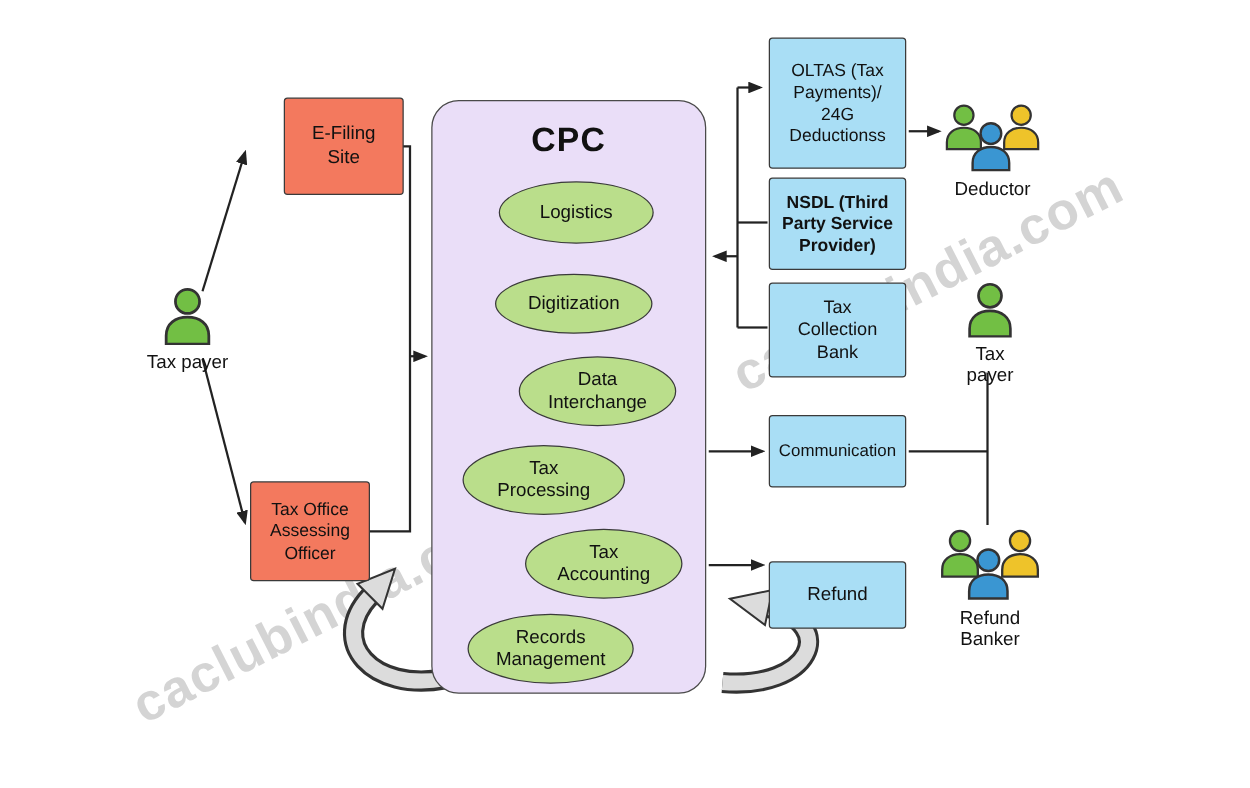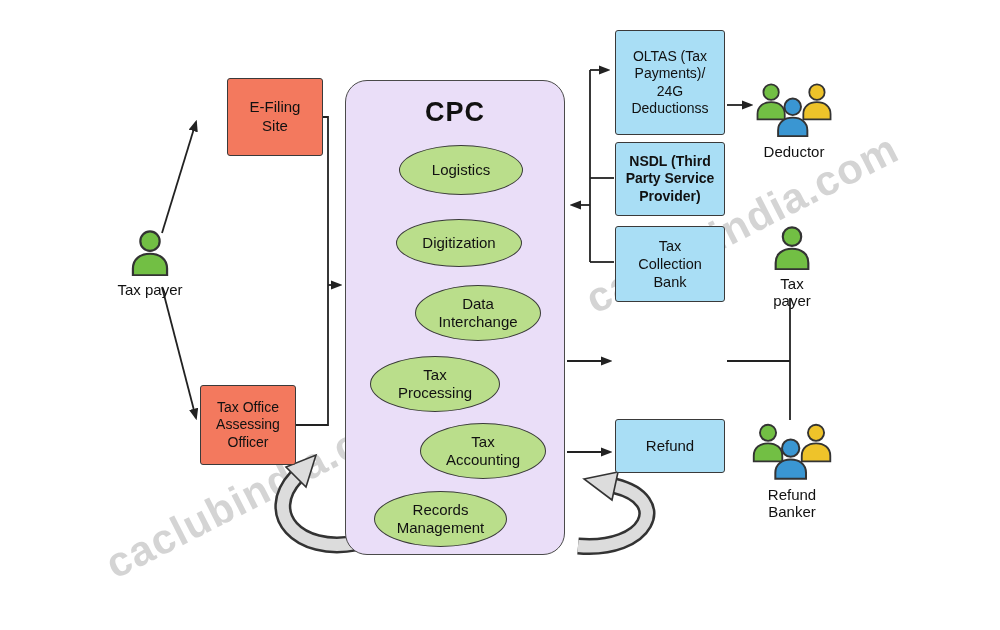--- a/index.html
+++ b/index.html
@@ -117,21 +117,22 @@
   <div class="box blue" style="left:615px; top:30px;  width:110px; height:105px; font-size:14px;">OLTAS (Tax
 Payments)/
 24G
 Deductionss</div>
   <div class="box blue" style="left:615px; top:142px; width:110px; height:74px; font-size:14px;font-weight:bold;">NSDL (Third
 Party Service
 Provider)</div>
   <div class="box blue" style="left:615px; top:226px; width:110px; height:76px; font-size:14.5px;">Tax
 Collection
 Bank</div>
-  <div class="box blue" style="left:615px; top:419px; width:110px; height:54px; font-size:15px;">Refund</div>
+  <div class="box blue" style="left:615px; top:332px; width:110px; height:58px; font-size:13.5px;">Communication</div>
+  <div class="box blue" style="left:615px; top:449px; width:110px; height:54px; font-size:15px;">Refund</div>
 
   <div class="person-group" style="left:748px; top:82px; width:92px;">
     <svg viewBox="0 0 66 44" width="84" height="56">
       <use href="#person-shape" transform="translate(2,1) scale(0.93)" style="fill:var(--person-green)"></use>
       <use href="#person-shape" transform="translate(38,1) scale(0.93)" style="fill:var(--person-yellow)"></use>
       <use href="#person-shape" transform="translate(18,12)" style="fill:var(--person-blue)"></use>
     </svg>
     <div class="person-label">Deductor</div>
   </div>
 

